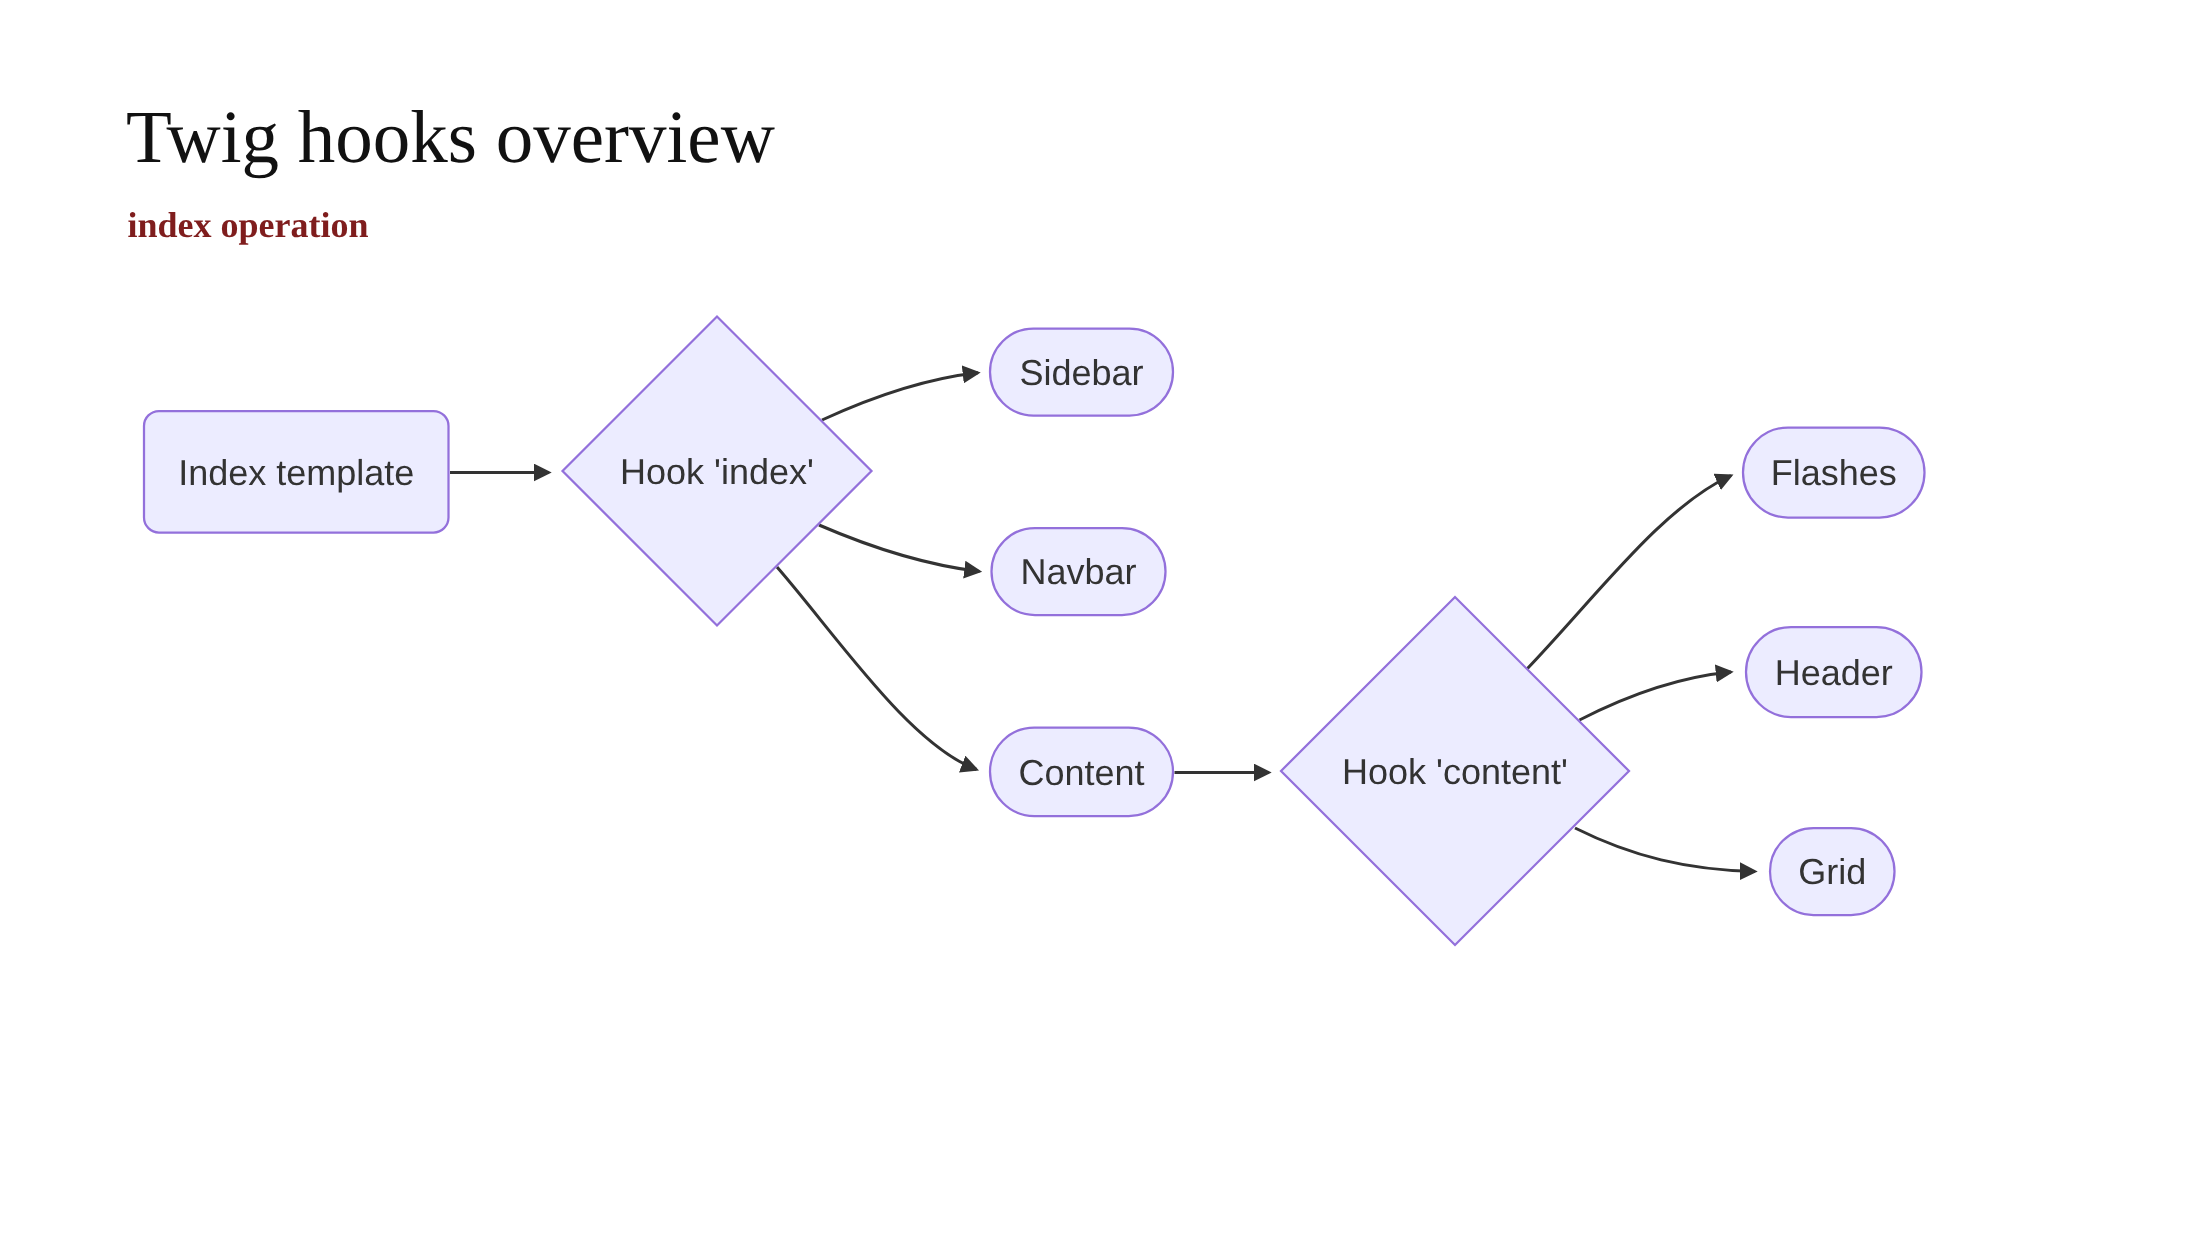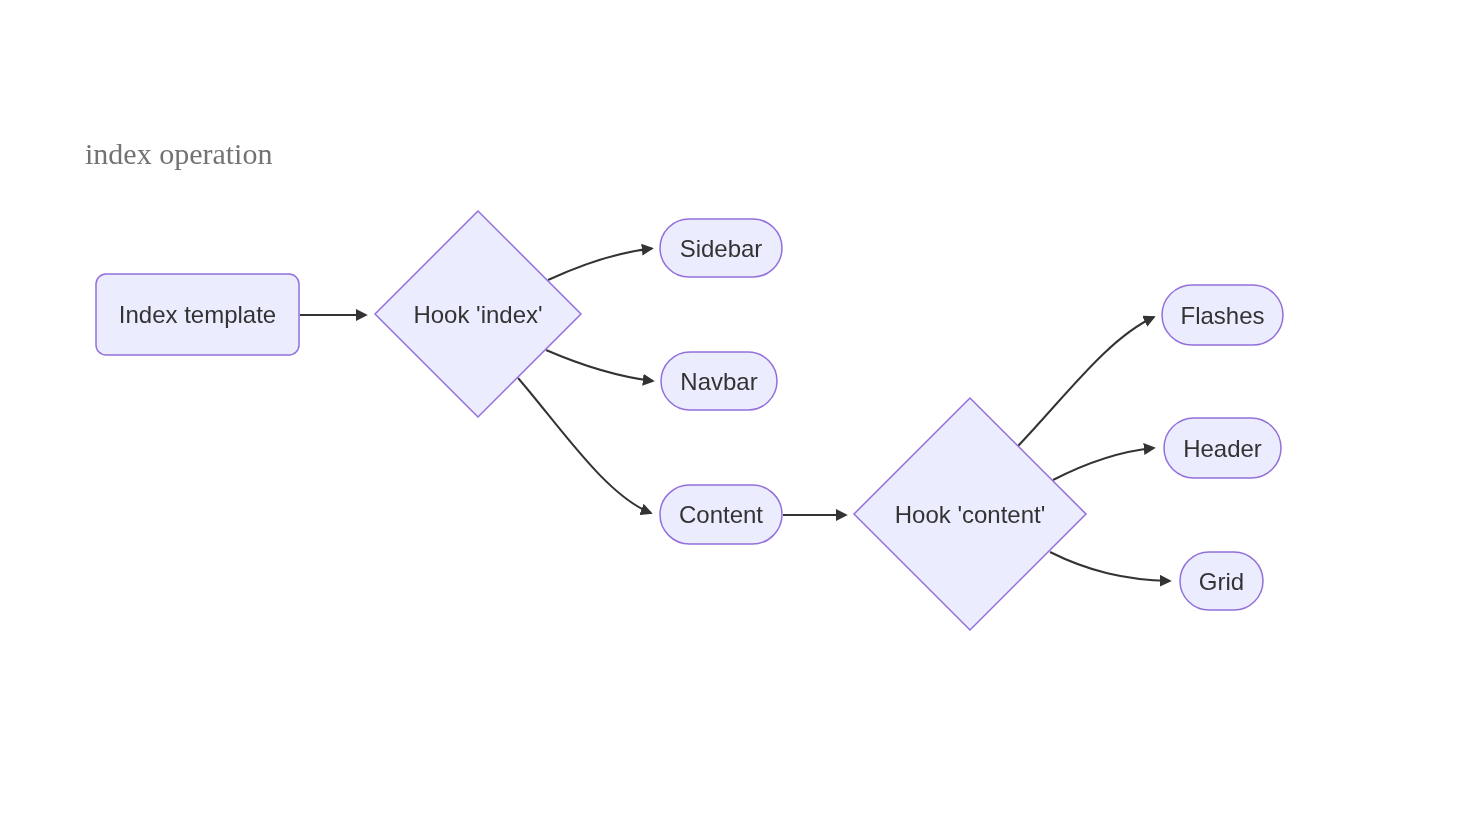--- a/index.html
+++ b/index.html
@@ -24,24 +24,24 @@
     font-weight: 400;
     line-height: 1;
     color: #111111;
     white-space: nowrap;
   }
   .doc-subtitle {
     position: absolute;
     left: 85px;
     top: 139px;
     font-family: "Liberation Serif", serif;
-    font-size: 30px;
-    font-weight: 400;
+    font-size: 24px;
+    font-weight: 700;
     line-height: 1;
-    color: #737373;
+    color: #7f1d1d;
     white-space: nowrap;
   }
   svg.diagram {
     position: absolute;
     left: 0;
     top: 0;
     width: 1470px;
     height: 828px;
   }
   .node-shape {
@@ -59,20 +59,21 @@
     fill: none;
     stroke: #333333;
     stroke-width: 2px;
   }
 </style>
 </head>
 <body>
 
 <div class="page">
 
+  <div class="doc-title">Twig hooks overview</div>
 
   <div class="doc-subtitle">index operation</div>
 
   <svg class="diagram" viewBox="0 0 1470 828">
     <defs>
       <marker id="arrow" viewBox="0 0 10 10" refX="8.5" refY="5" markerUnits="userSpaceOnUse" markerWidth="12" markerHeight="12" orient="auto">
         <path d="M0,0 L10,5 L0,10 Z" fill="#333333"></path>
       </marker>
     </defs>
 

